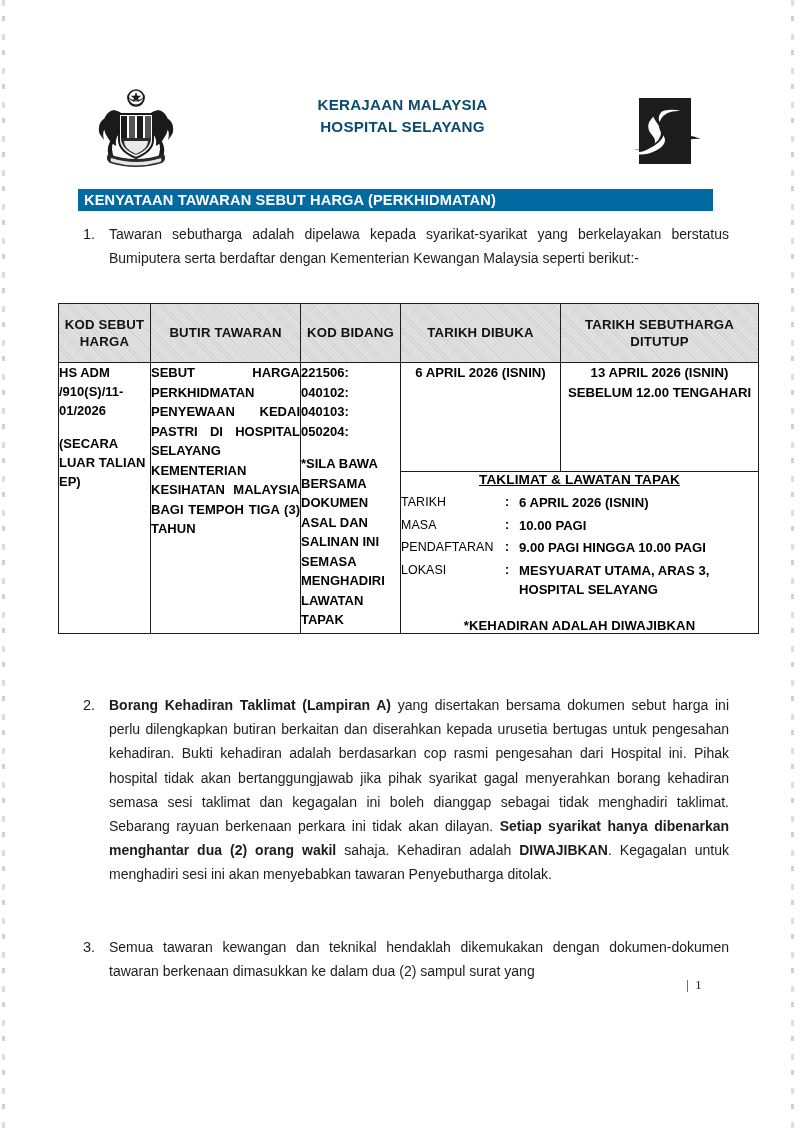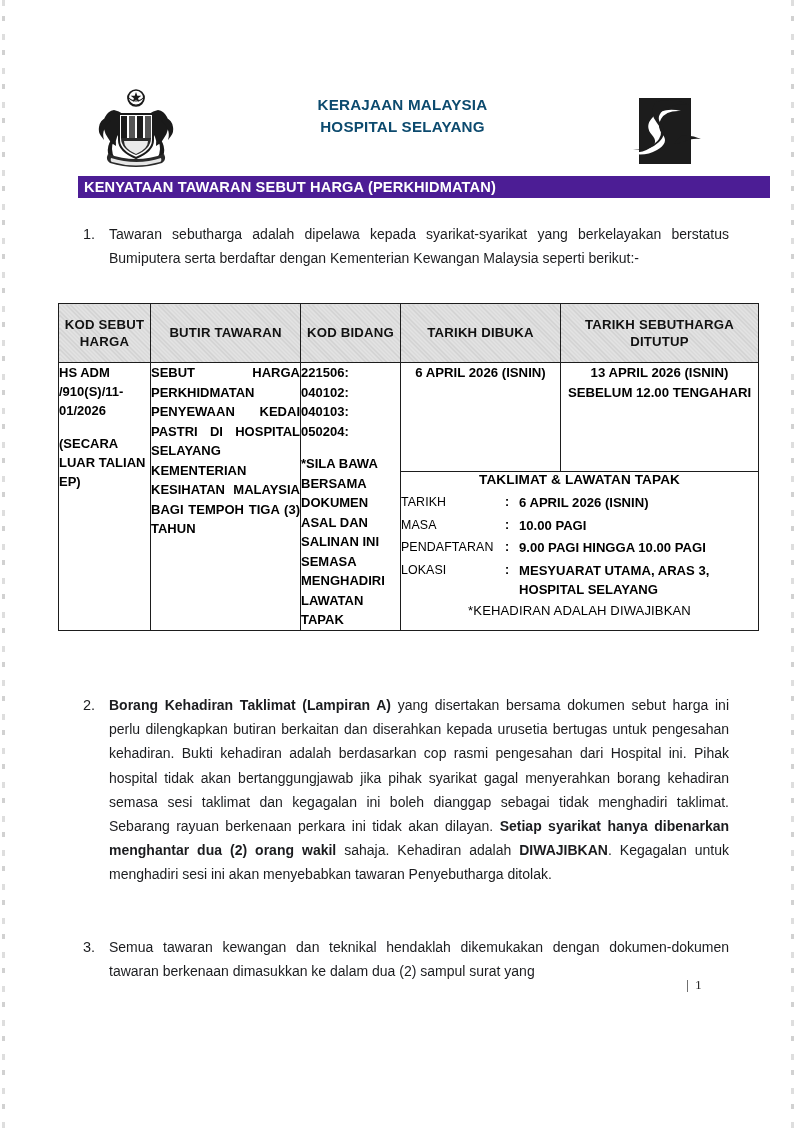--- a/index.html
+++ b/index.html
@@ -71,24 +71,24 @@
     left: 625px;
     top: 96px;
     width: 78px;
     height: 74px;
   }
 
   
   .banner {
     position: absolute;
     left: 78px;
-    top: 176px;
-    width: 692px;
+    top: 189px;
+    width: 635px;
     height: 22px;
-    background: #4c1d95;
+    background: #0369a1;
   }
   .banner span {
     position: absolute;
     left: 6px;
     top: 3px;
     color: #ffffff;
     font-size: 14.6px;
     font-weight: bold;
     letter-spacing: .15px;
     white-space: nowrap;
@@ -192,20 +192,21 @@
 
   
   .taklimat-cell {
     padding: 6px 10px 7px 10px;
     vertical-align: top;
   }
   .taklimat-title {
     text-align: center;
     font-size: 13.6px;
     font-weight: bold;
+    text-decoration: underline;
     letter-spacing: .1px;
     margin-bottom: 6px;
   }
   .tk-row {
     display: flex;
     font-size: 12.4px;
     line-height: 19.5px;
     margin-bottom: 3px;
   }
   .tk-label {
@@ -219,22 +220,22 @@
   }
   .tk-value {
     flex: 1;
     font-weight: bold;
     font-size: 13.1px;
     line-height: 19.5px;
   }
   .tk-note {
     text-align: center;
     font-size: 13.1px;
-    font-weight: normal;
-    margin-top: 3px;
+    font-weight: bold;
+    margin-top: 18px;
     letter-spacing: .1px;
   }
 
   
   .page-marker {
     position: absolute;
     left: 686px;
     top: 977px;
     font-family: "Liberation Serif", serif;
     font-size: 13.5px;

